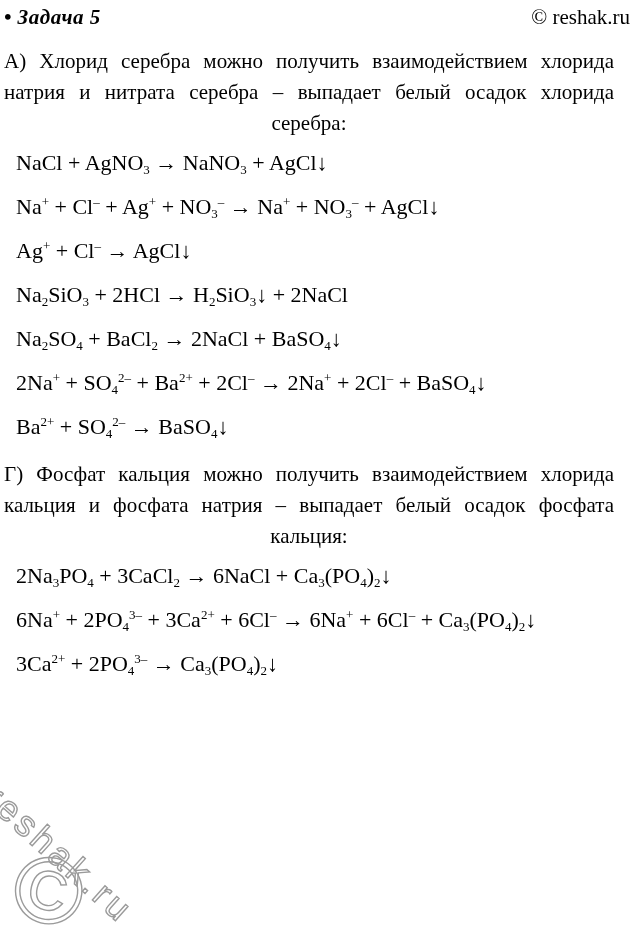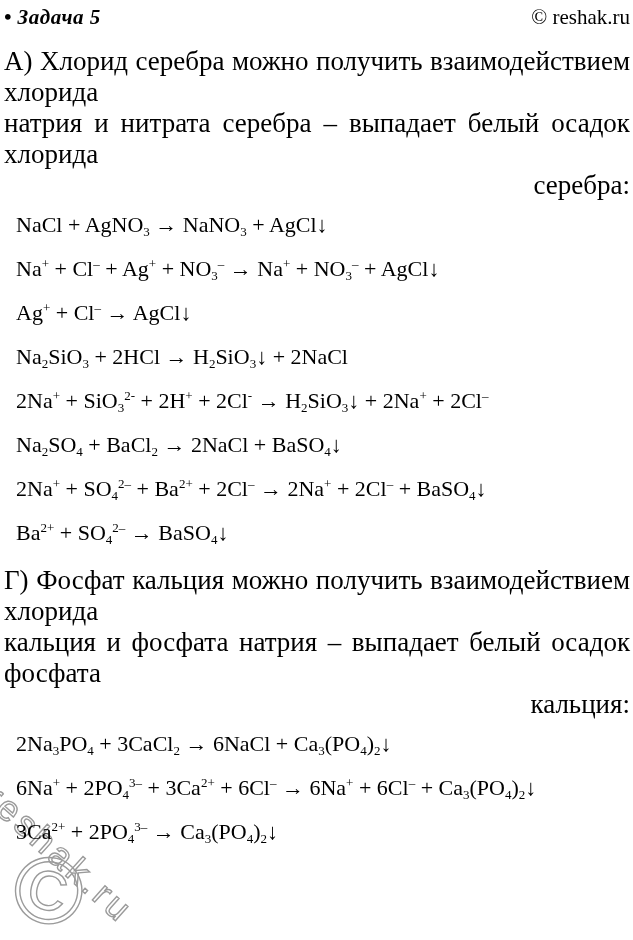--- a/index.html
+++ b/index.html
@@ -21,25 +21,25 @@
   header {
     display: flex;
     justify-content: space-between;
     align-items: flex-end;
     font-size: 21px;
     line-height: 26px;
   }
   .task-title { font-weight: bold; font-style: italic; letter-spacing: 0.5px; }
   .copyright { font-weight: normal; }
   .para {
-    font-size: 27px;
+    font-size: 21px;
     line-height: 31px;
-    margin: 16px 0 12px 0;
+    margin: 16px 16px 12px 0;
   }
-  .para .line { text-align: right; }
+  .para .line { text-align: center; }
   .para .line.just {
     text-align: justify;
     text-align-last: justify;
     -moz-text-align-last: justify;
   }
   .eq {
     font-size: 22px;
     line-height: 24px;
     margin: 0 0 20px 12px;
     white-space: nowrap;
@@ -103,21 +103,20 @@
         <div class="line just">натрия и нитрата серебра – выпадает белый осадок хлорида</div>
         <div class="line">серебра:</div>
       </div>
     <div class="eq">NaCl + AgNO<sub>3</sub> → NaNO<sub>3</sub> + AgCl↓</div>
     <div class="eq">Na<sup>+</sup> + Cl<sup>–</sup> + Ag<sup>+</sup> + NO<sub>3</sub><sup>–</sup> → Na<sup>+</sup> + NO<sub>3</sub><sup>–</sup> + AgCl↓</div>
     <div class="eq">Ag<sup>+</sup> + Cl<sup>–</sup> → AgCl↓</div>
   </section>
 
   <section>
     <div class="eq">Na<sub>2</sub>SiO<sub>3</sub> + 2HCl → H<sub>2</sub>SiO<sub>3</sub>↓ + 2NaCl</div>
-    <div class="eq">2Na<sup>+</sup> + SiO<sub>3</sub><sup>2-</sup> + 2H<sup>+</sup> + 2Cl<sup>-</sup> → H<sub>2</sub>SiO<sub>3</sub>↓ + 2Na<sup>+</sup> + 2Cl<sup>–</sup></div>
   </section>
 
   <section>
     <div class="eq">Na<sub>2</sub>SO<sub>4</sub> + BaCl<sub>2</sub> → 2NaCl + BaSO<sub>4</sub>↓</div>
     <div class="eq">2Na<sup>+</sup> + SO<sub>4</sub><sup>2–</sup> + Ba<sup>2+</sup> + 2Cl<sup>–</sup> → 2Na<sup>+</sup> + 2Cl<sup>–</sup> + BaSO<sub>4</sub>↓</div>
     <div class="eq">Ba<sup>2+</sup> + SO<sub>4</sub><sup>2–</sup> → BaSO<sub>4</sub>↓</div>
   </section>
 
   <section>
     <div class="para">

